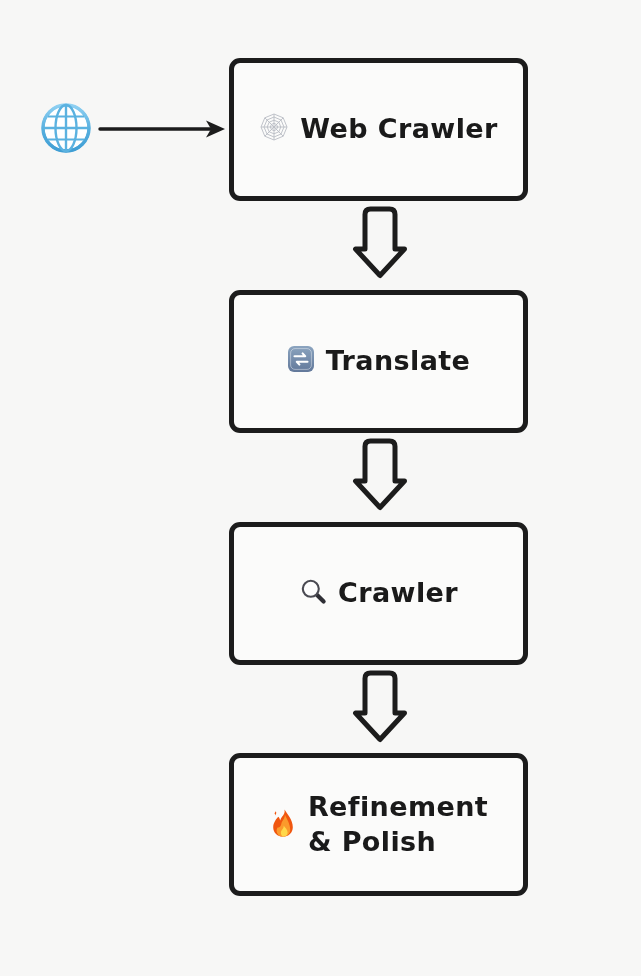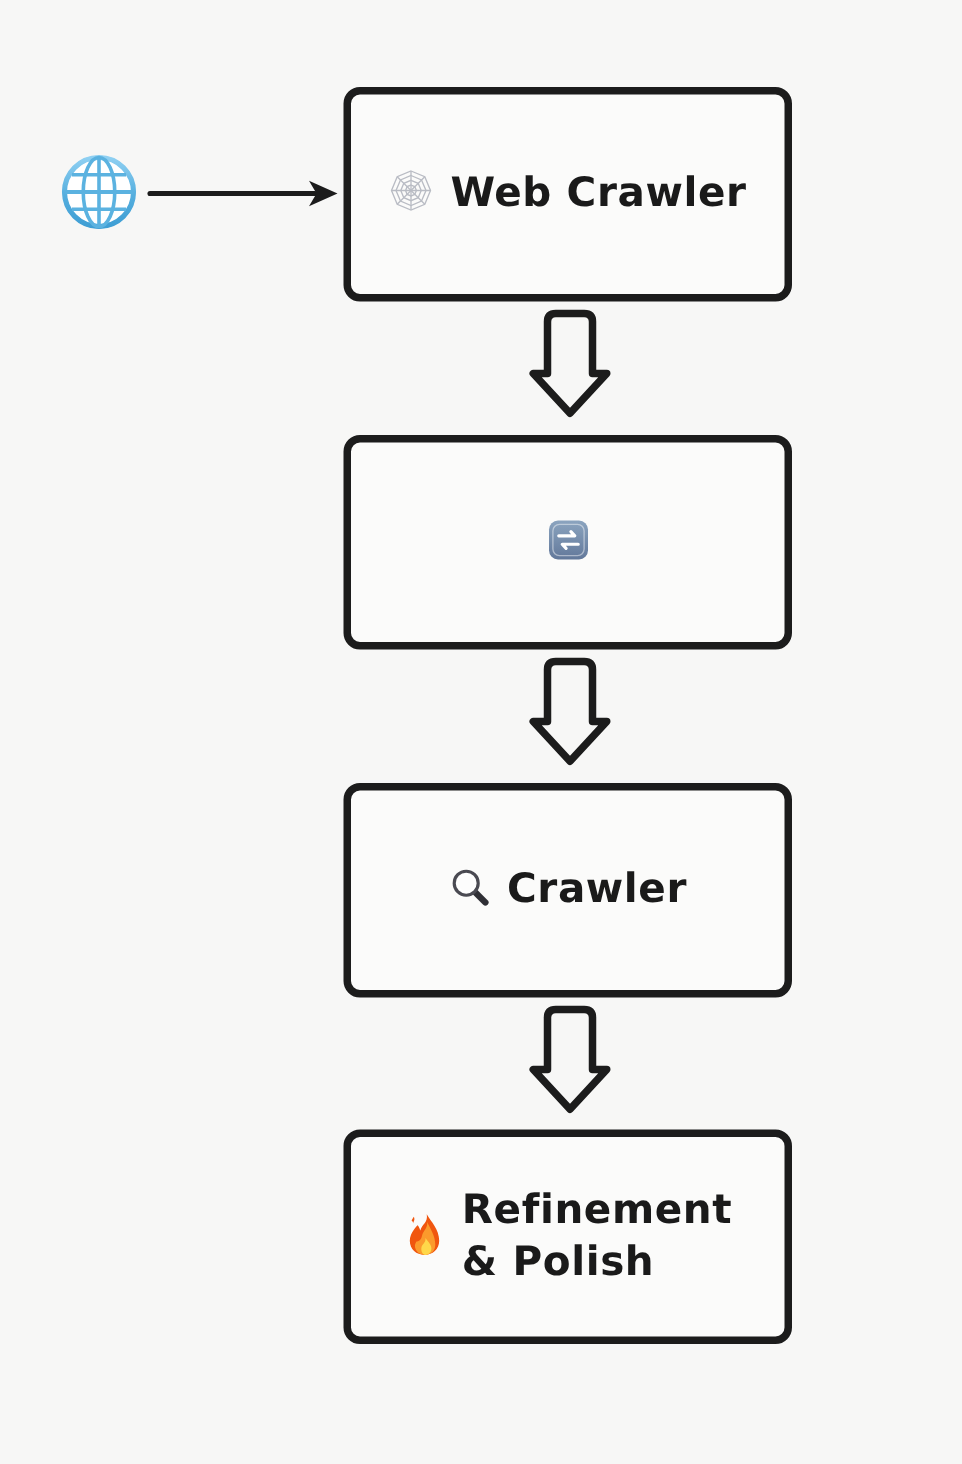--- a/index.html
+++ b/index.html
@@ -162,20 +162,21 @@
               <stop offset="0%" stop-color="#8ba4bf"></stop>
               <stop offset="100%" stop-color="#62789a"></stop>
             </linearGradient>
           </defs>
           <rect x="1" y="1" width="26" height="26" rx="6" fill="url(#tlGrad)"></rect>
           <rect x="3.6" y="3.6" width="20.8" height="20.8" rx="4.4" fill="none" stroke="#ffffff" stroke-width="0.9" opacity="0.45"></rect>
           <path d="M7.5 11.2 H18.2 L15.6 8.4" fill="none" stroke="#ffffff" stroke-width="2.1" stroke-linecap="round" stroke-linejoin="round"></path>
           <path d="M20.5 16.8 H9.8 L12.4 19.6" fill="none" stroke="#ffffff" stroke-width="2.1" stroke-linecap="round" stroke-linejoin="round"></path>
         </svg>
       </span>
+      <span class="node-label">Translate</span>
     </div>
   </div>
 
   <div class="block-arrow" id="connector-2">
     <svg width="56" height="78" viewBox="0 0 56 78" aria-hidden="true">
       <path d="M18.5 6 H37.5 Q43 6 43 11.5 V46 H52.5 L28 72.5 L3.5 46 H13 V11.5 Q13 6 18.5 6 Z" fill="none" stroke="#1c1c1c" stroke-width="5" stroke-linejoin="round" stroke-linecap="round"></path>
     </svg>
   </div>
 
   <div class="node-box" id="node-review">

